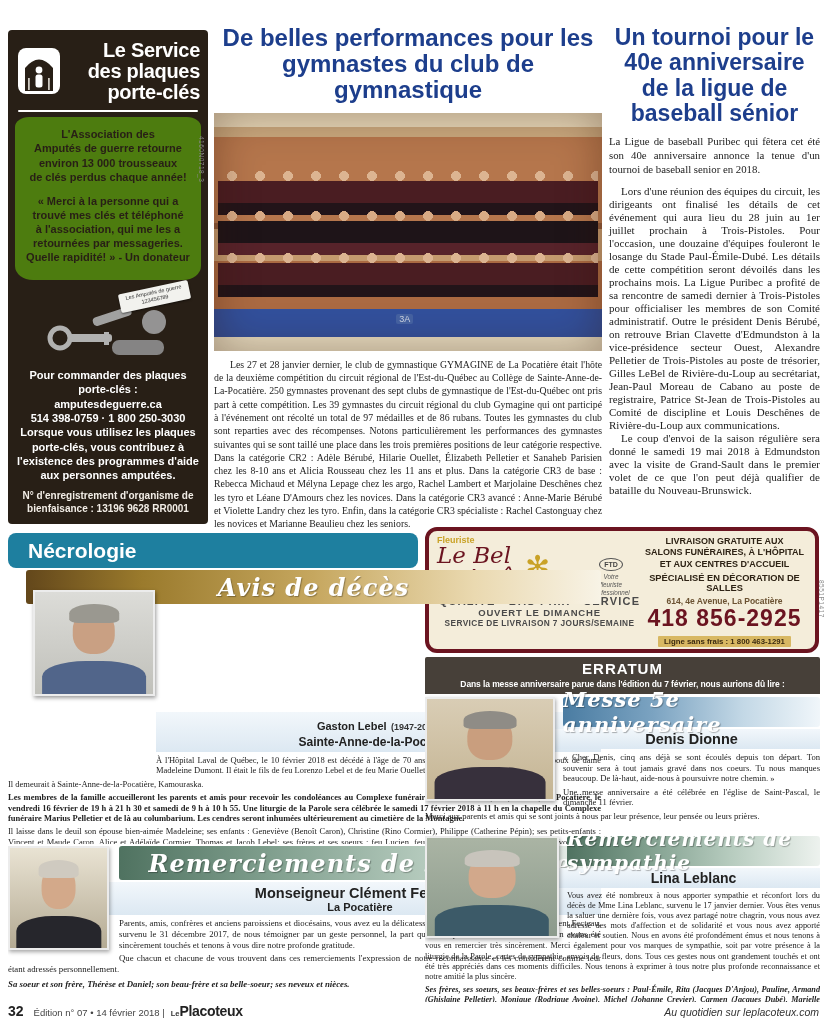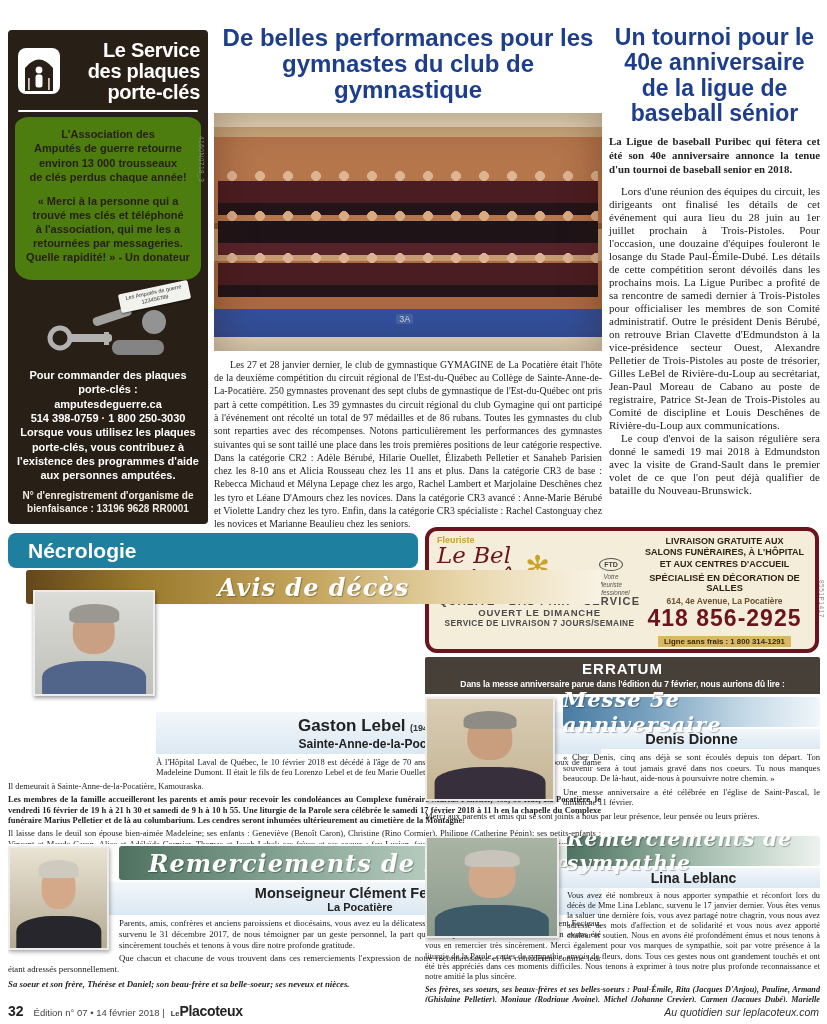--- a/index.html
+++ b/index.html
@@ -45,21 +45,21 @@
        linear-gradient(transparent 0 12px,#1e1418 12px 34px,#57232a 34px 46px);}
   .r1{top:56px;}.r2{top:96px;}.r3{top:138px;height:58px;}
   .photo-gym::after{content:"";position:absolute;inset:0;box-shadow:inset 0 0 44px rgba(50,18,0,.38);}
   .podium-label{position:absolute;top:201px;left:47%;z-index:2;font-size:9px;color:#c9cfdd;background:#44609f;
      padding:0 3px;border-radius:2px;}
   .gym-body{margin-top:7px;font-size:9.8px;line-height:13.3px;text-indent:16px;color:#222;}
 
   
   .art-base{position:absolute;left:609px;top:25px;width:211px;}
   .headline2{font-size:23px;line-height:1.1;font-weight:bold;color:#1d3e8c;text-align:center;margin:0;}
-  .lead{margin-top:9px;font-weight:bold;font-size:10.8px;line-height:13.8px;color:#222;}
+  .lead{margin-top:9px;font-weight:normal;font-size:10.8px;line-height:13.8px;color:#222;}
   .base-body{margin-top:8px;font-size:11px;line-height:13px;color:#222;text-indent:12px;}
   .base-body + .base-body{margin-top:0;}
 
   
   .necro-bar{position:absolute;left:8px;top:533px;width:410px;height:35px;background:#1e7f9f;border-radius:8px;
      color:#fff;font-size:21px;font-weight:bold;line-height:35px;padding-left:20px;box-sizing:border-box;}
 
   
   .ad-bel{position:absolute;left:425px;top:527px;width:394px;height:126px;box-sizing:border-box;
      border:4px solid #6b1420;border-radius:12px;background:#f4edda;display:flex;overflow:hidden;}
@@ -99,21 +99,21 @@
   .portrait::before{content:"";position:absolute;top:17%;left:50%;transform:translateX(-50%);
      width:36%;height:44%;background:var(--skin);border-radius:46% 46% 42% 42%;}
   .portrait::after{content:"";position:absolute;bottom:-4%;left:50%;transform:translateX(-50%);
      width:88%;height:36%;background:var(--shirt);border-radius:42% 42% 0 0;}
   .ph-gaston{--skin:#c9a083;--shirt:#51658a;--hair:#9a9890;background:linear-gradient(#dcdcd8,#c0c0ba);}
   .ph-fecteau{--skin:#d3a98a;--shirt:#26262c;--hair:#cfcac0;background:linear-gradient(#e9e3d3,#b4aa93);}
   .ph-dionne{--skin:#c99e7e;--shirt:#37303c;--hair:#8f8c86;background:linear-gradient(#d9cdb5,#c4b493);}
   .ph-leblanc{--skin:#d2a88b;--shirt:#3c5a68;--hair:#c8c4bc;background:linear-gradient(#aab4a4,#8c9a8c);}
   .name-strip{background:linear-gradient(#f2f7fb,#dce8f2);text-align:center;padding:4px 0 3px;}
   .avis .name-strip{margin-left:148px;margin-top:2px;}
-  .obit-name{font-size:17px;font-weight:bold;color:#222;}
+  .obit-name{font-size:11px;font-weight:bold;color:#222;}
   .obit-years{font-size:9px;font-weight:bold;color:#333;}
   .obit-place{font-size:12px;font-weight:bold;color:#222;margin-top:1px;}
   .obit{font-family:"Liberation Serif",serif;font-size:8.5px;line-height:10.4px;color:#222;text-align:justify;}
   .obit.beside{margin-left:148px;margin-top:3px;}
   .obit.mt{margin-top:3px;}
   .obit.bold{font-weight:bold;}
 
   
   .fecteau{position:absolute;left:8px;top:846px;width:593px;height:152px;overflow:hidden;}
   .fecteau .float-ph{float:left;width:97px;height:100px;margin:0 10px 4px 0;border:2px solid #ececec;
@@ -272,21 +272,21 @@
       <div class="bel-open">OUVERT LE DIMANCHE</div>
       <div class="bel-del">SERVICE DE LIVRAISON 7 JOURS/SEMAINE</div>
     </div>
     <div class="bel-right">
       <div class="bel-r1 pre">LIVRAISON GRATUITE AUX
 SALONS FUNÉRAIRES, À L'HÔPITAL
 ET AUX CENTRES D'ACCUEIL</div>
       <div class="bel-r2">SPÉCIALISÉ EN DÉCORATION DE SALLES</div>
       <div class="bel-addr">614, 4e Avenue, La Pocatière</div>
       <div class="bel-phone">418 856-2925</div>
-      <div class="bel-toll">Ligne sans frais : 1 800 314-1291</div>
+      <div class="bel-toll">Ligne sans frais : 1 800 463-1291</div>
     </div>
   </section>
   <div class="code-vert code2">8551P1417</div>
 
   <section class="avis">
     <div class="band band-brown">
       <span class="script">Avis de décès</span>
     </div>
     <div class="avis-photo portrait ph-gaston">
       <span class="hair"></span>

